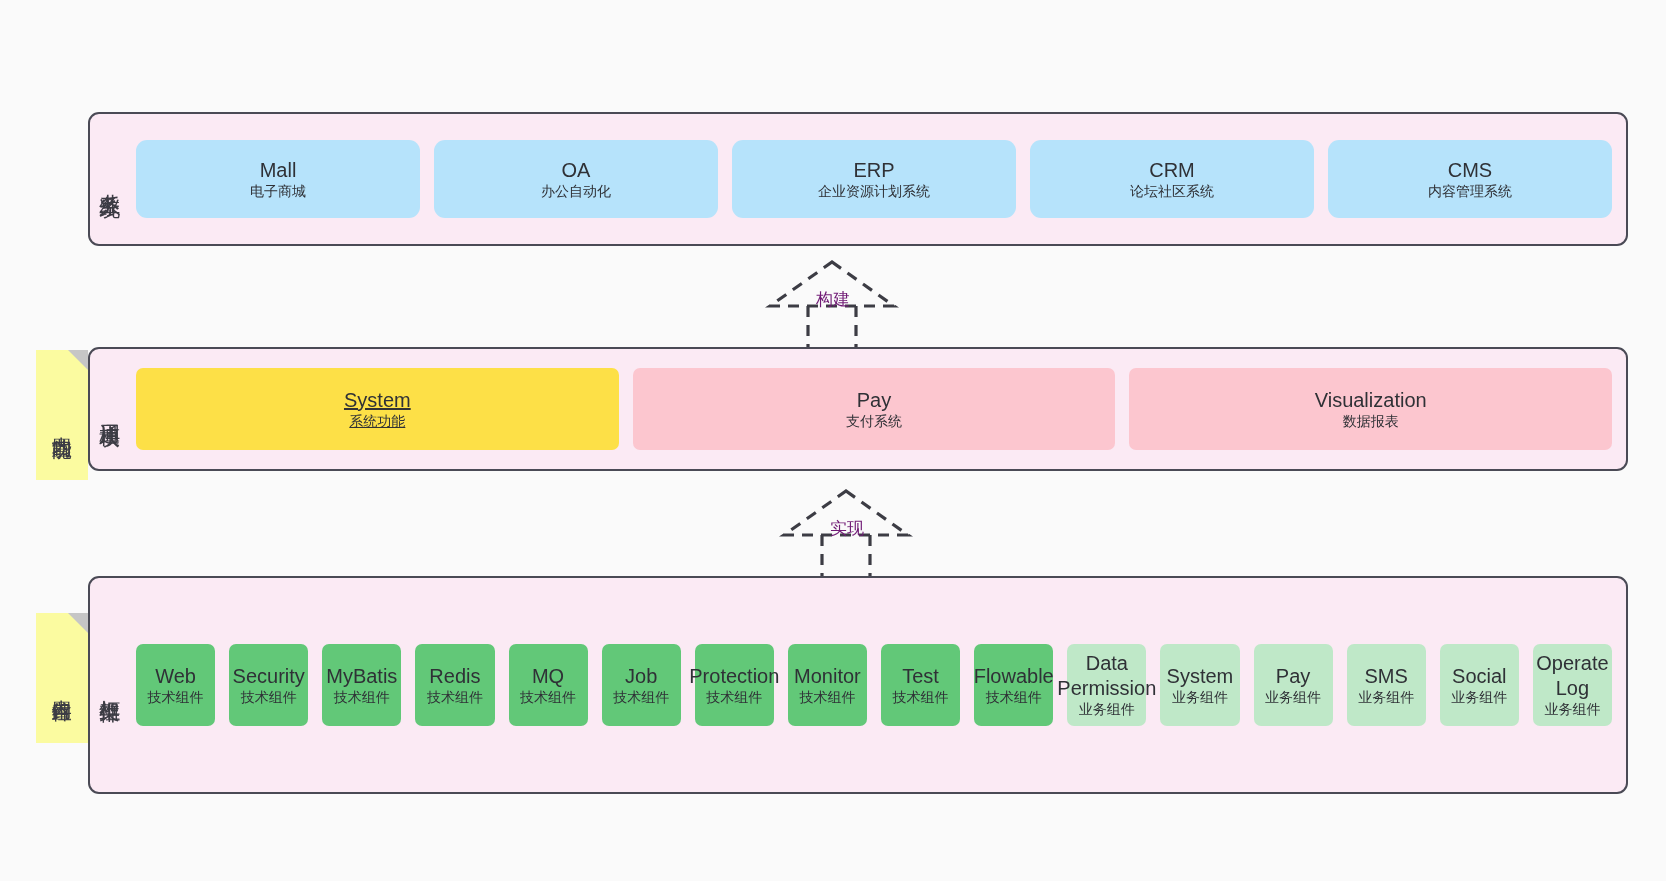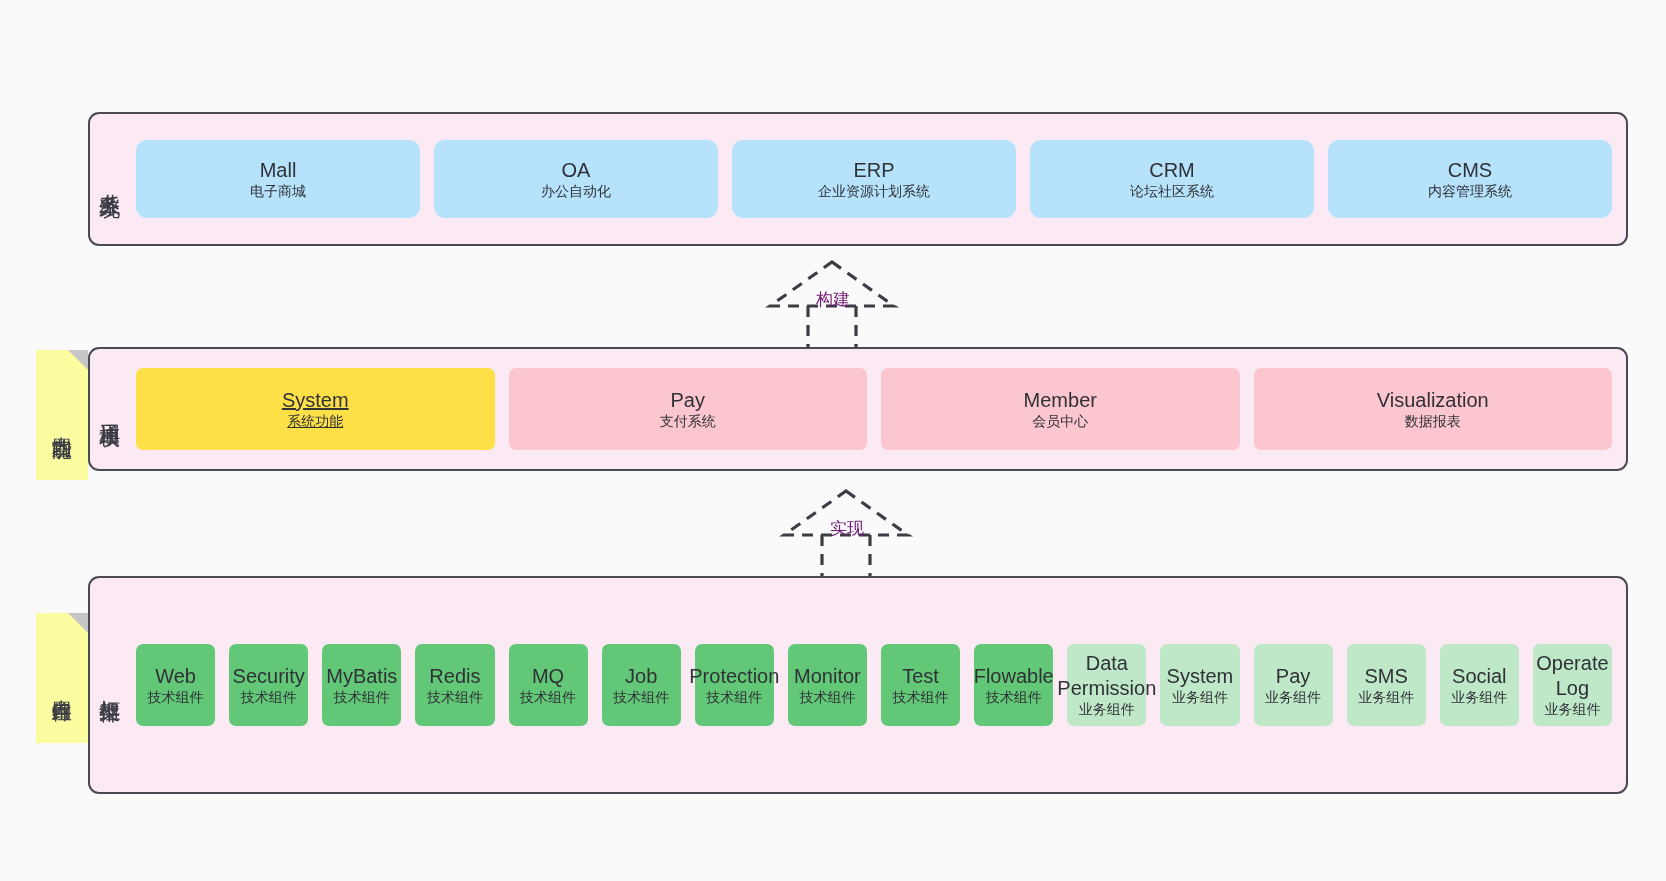--- a/index.html
+++ b/index.html
@@ -172,24 +172,20 @@
       <div class="row mod-row">
         <div class="node strong">
           <div class="t1">System</div>
           <div class="t2">系统功能</div>
         </div>
         <div class="node soft">
           <div class="t1">Pay</div>
           <div class="t2">支付系统</div>
         </div>
         <div class="node soft">
-          <div class="t1">Member</div>
-          <div class="t2">会员中心</div>
-        </div>
-        <div class="node soft">
           <div class="t1">Visualization</div>
           <div class="t2">数据报表</div>
         </div>
       </div>
     </div>
   </div>
 
   <div class="connector" style="left:766px;top:487px;width:160px;height:98px;">
     <svg width="160" height="98" viewBox="0 0 160 98">
       <path d="M 80 4 L 142 48 L 18 48 Z" fill="none" stroke="#3c3c44" stroke-width="3.2" stroke-dasharray="11,8" stroke-linejoin="miter"></path>

